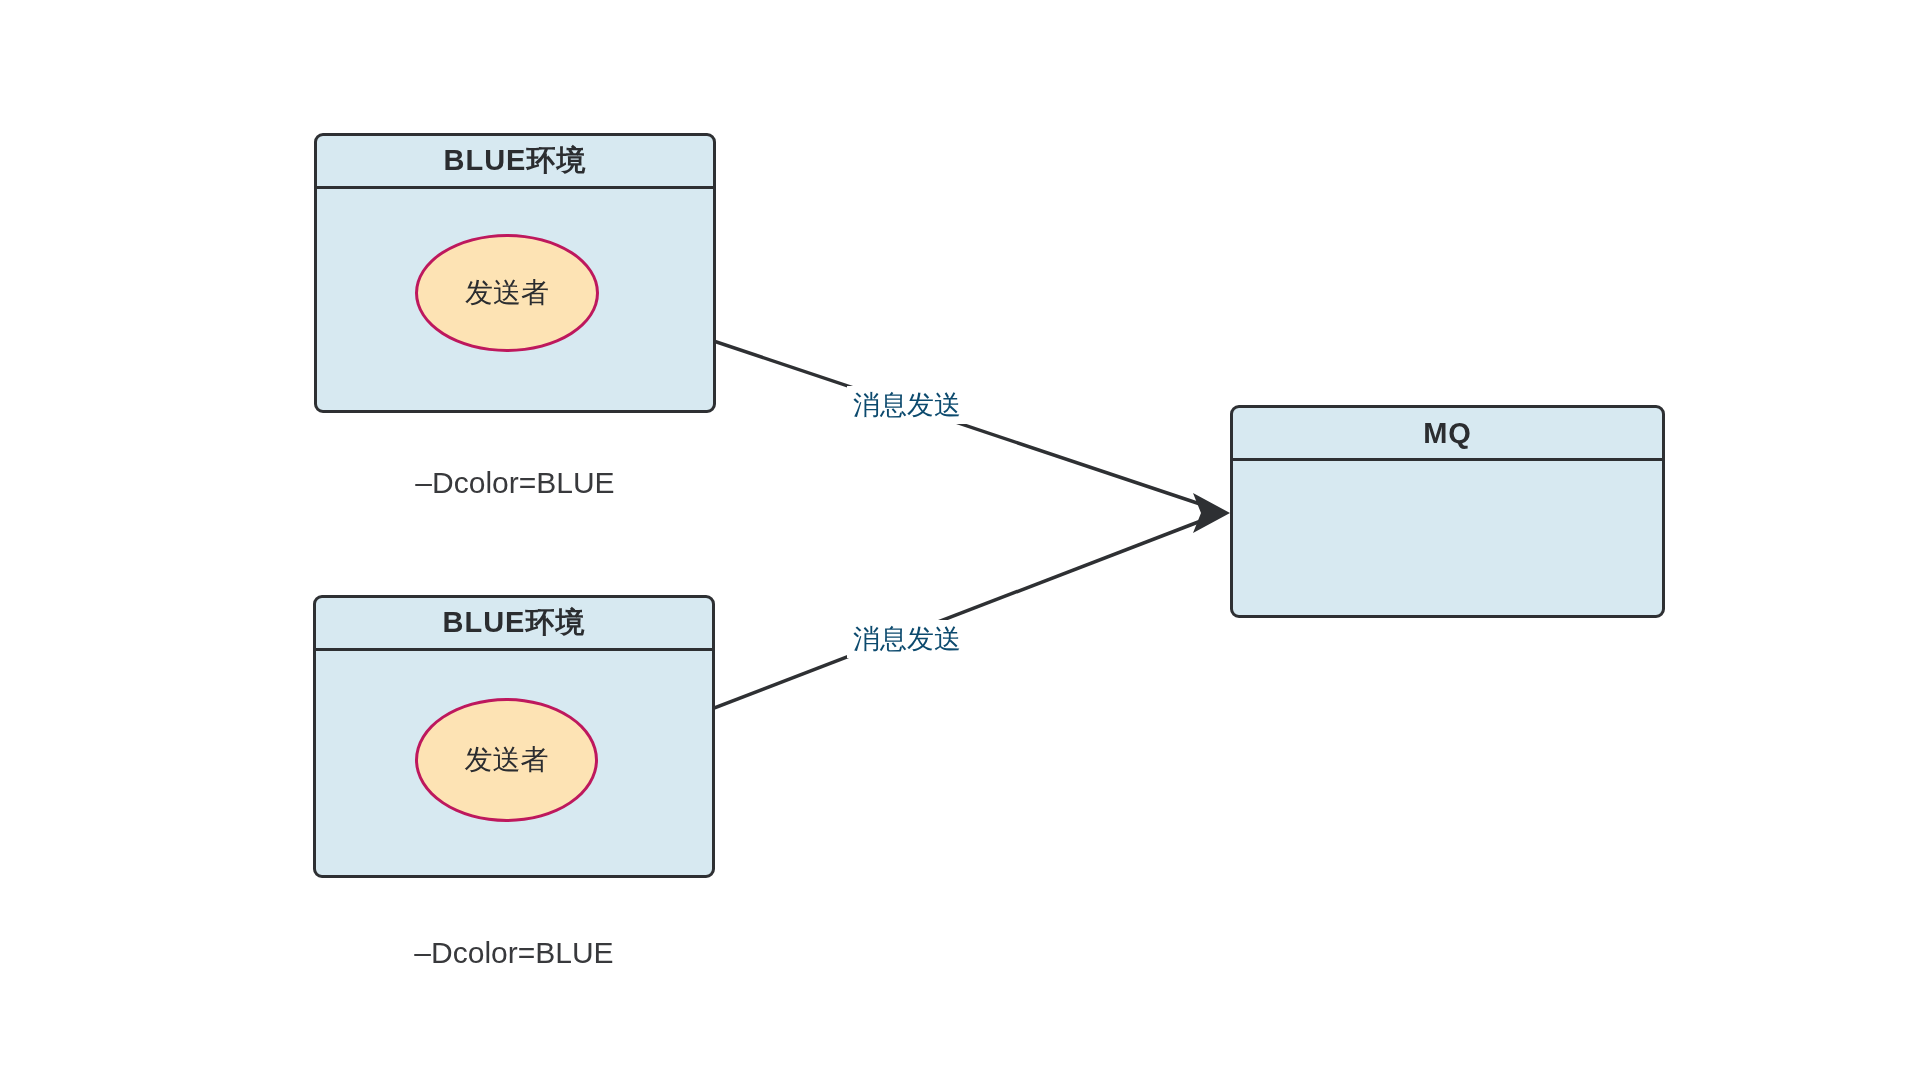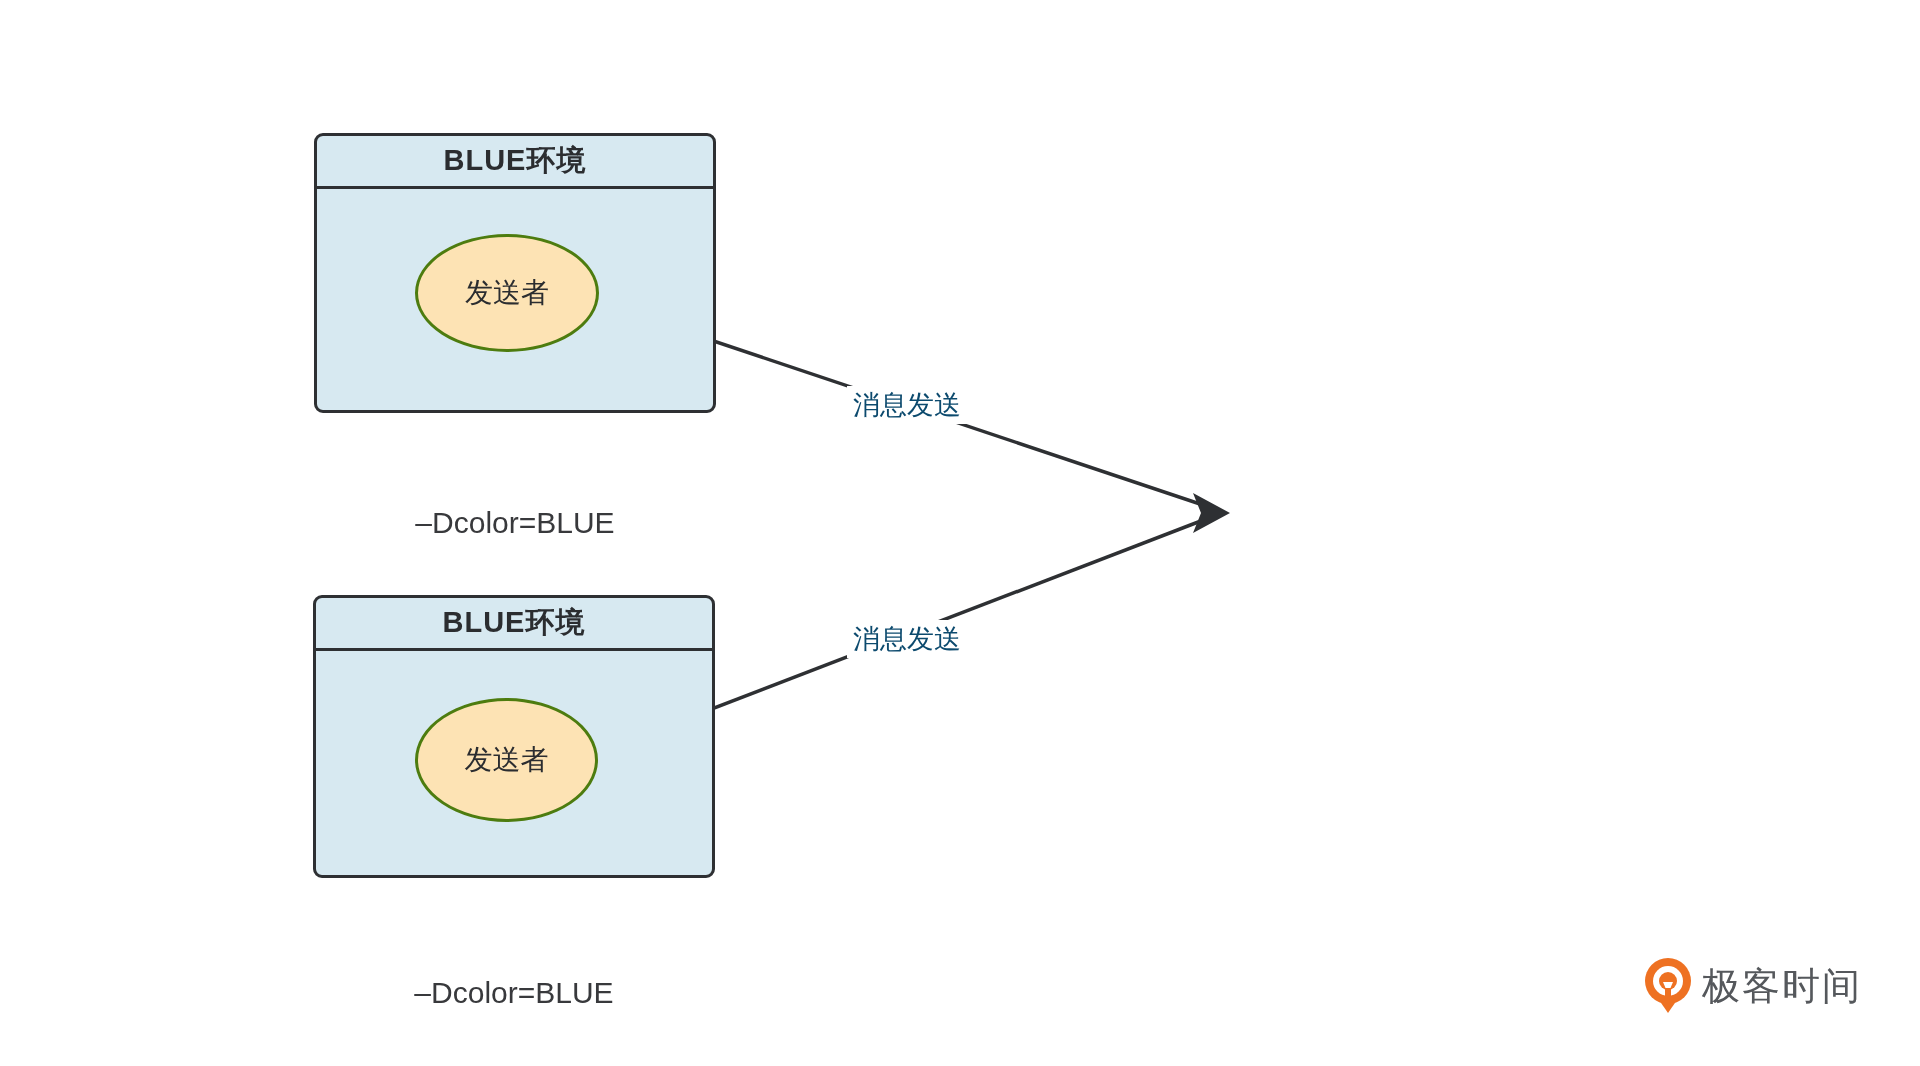--- a/index.html
+++ b/index.html
@@ -35,41 +35,40 @@
     color: #2b2d30;
     letter-spacing: 1px;
   }
   #env-box-top    { left: 314px; top: 133px; width: 402px; height: 280px; }
   #env-box-bottom { left: 313px; top: 595px; width: 402px; height: 283px; }
   #mq-box         { left: 1230px; top: 405px; width: 435px; height: 213px; }
 
   .sender-ellipse {
     position: absolute;
     background: #fde3b4;
-    border: 3px solid #4d7c0f;
+    border: 3px solid #be185d;
     border-radius: 50%;
     box-sizing: border-box;
     display: flex;
     align-items: center;
     justify-content: center;
     font-size: 28px;
     color: #2b2d30;
     z-index: 3;
   }
   #sender-top    { left: 415px; top: 234px; width: 184px; height: 118px; }
   #sender-bottom { left: 415px; top: 698px; width: 183px; height: 124px; }
 
   .caption {
     position: absolute;
     width: 402px;
     text-align: center;
     font-size: 30px;
     color: #38393c;
     z-index: 2;
-    margin-top: 40px;
   }
   #caption-top    { left: 314px; top: 466px; }
   #caption-bottom { left: 313px; top: 936px; }
 
   #edges-svg {
     position: absolute;
     left: 0; top: 0;
     width: 1920px;
     height: 1066px;
     z-index: 1;
@@ -172,29 +171,21 @@
   <div class="caption" id="caption-top">–Dcolor=BLUE</div>
 
   <div class="node-box" id="env-box-bottom">
     <div class="title-bar">BLUE环境</div>
   </div>
   <div class="sender-ellipse" id="sender-bottom">
     <span>发送者</span>
   </div>
   <div class="caption" id="caption-bottom">–Dcolor=BLUE</div>
 
+  <div class="node-box" id="mq-box">
+    <div class="title-bar">MQ</div>
+  </div>
 
   <div class="edge-label" id="edge-label-1">消息发送</div>
   <div class="edge-label" id="edge-label-2">消息发送</div>
 
-  <div id="branding">
-    <div id="logo-mark">
-      <div class="logo-circle"></div>
-      <div class="logo-tail"></div>
-      <div class="logo-ring"></div>
-      <div class="logo-dot"></div>
-      <div class="logo-wedge"></div>
-      <div class="logo-stem"></div>
-    </div>
-    <div id="logo-text">极客时间</div>
-  </div>
 
 </div>
 
 </body></html>

